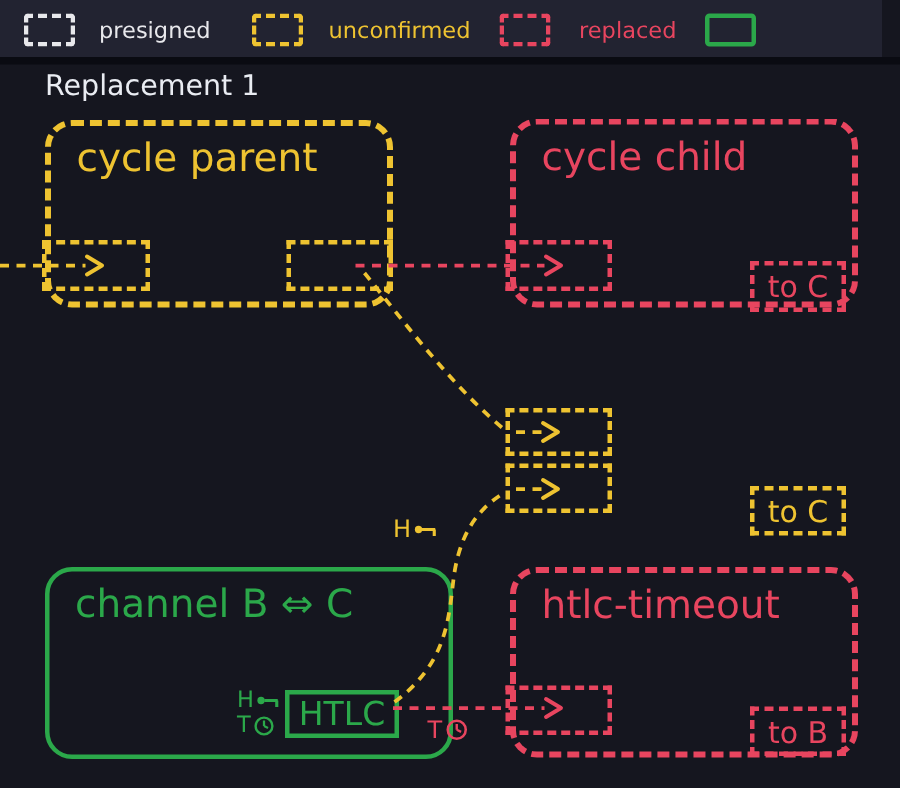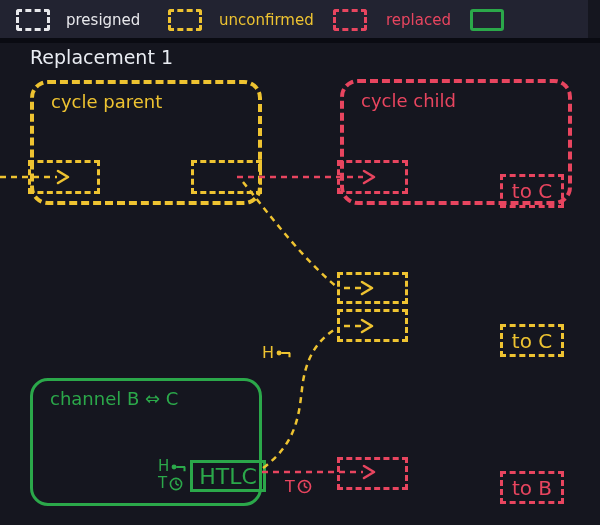--- a/index.html
+++ b/index.html
@@ -9,21 +9,21 @@
     font-family:"DejaVu Sans","Liberation Sans",sans-serif;
     overflow:hidden;
   }
   .stage{position:relative;width:600px;height:525px;}
   .legend-bar{position:absolute;left:0;top:0;width:588px;height:38px;background:var(--legend-background,#222331);}
   .separator{position:absolute;left:0;top:38px;width:600px;height:5px;background:var(--separator,#0a0b12);}
   .swatch{position:absolute;top:9px;width:34px;height:22px;border-radius:3px;box-sizing:border-box;}
   .legend-label{position:absolute;top:11px;font-size:15px;white-space:nowrap;}
   .diagram-title{position:absolute;left:30px;top:46px;font-size:19px;color:var(--title-text,#e9ecf2);}
   .bignode{position:absolute;box-sizing:border-box;border-radius:18px;}
-  .nlabel{position:absolute;left:17px;top:7px;font-size:18px;white-space:nowrap;}
+  .nlabel{position:absolute;left:17px;top:7px;font-size:26px;white-space:nowrap;}
   .smallbox{position:absolute;box-sizing:border-box;display:flex;align-items:center;justify-content:center;}
   .y-d{border:4px dashed var(--unconfirmed);}
   .r-d{border:4px dashed var(--replaced);}
   .y-d3{border:3px dashed var(--unconfirmed);}
   .r-d3{border:3px dashed var(--replaced);}
   .g-s{border:3.5px solid var(--confirmed);}
   .g-s3{border:3px solid var(--confirmed);}
   .c-y{color:var(--unconfirmed);}
   .c-r{color:var(--replaced);}
   .c-g{color:var(--confirmed);}
@@ -69,41 +69,44 @@
   <div class="smallbox r-d3 outtext c-r" style="left:500px;top:160px;width:64px;height:34px;">
     <span>to C</span>
   </div>
 
   <div class="smallbox y-d3" style="left:337px;top:272px;width:71px;height:32px;"></div>
   <div class="smallbox y-d3" style="left:337px;top:309px;width:71px;height:33px;"></div>
   <div class="smallbox y-d3 outtext c-y" style="left:500px;top:310px;width:64px;height:33px;">
     <span>to C</span>
   </div>
 
-  <div class="bignode g-s" style="left:30px;top:378px;width:232px;height:128px;">
+  <div class="bignode g-s" style="left:30px;top:378px;width:272px;height:128px;">
     <span class="nlabel c-g">channel B ⇔ C</span>
   </div>
   <div class="smallbox g-s3 htlc-text c-g" style="left:190px;top:460px;width:76px;height:32px;">
     <span>HTLC</span>
   </div>
   <div class="glyphrow c-g" style="left:158px;top:459px;">
     <span>H</span>
     <svg width="17" height="12" viewBox="0 0 18 12">
         <circle cx="3.2" cy="6" r="2.6" fill="currentColor"></circle>
         <path d="M5.5 6 H15 M14.3 6 V10.5" stroke="currentColor" stroke-width="2.2" fill="none"></path>
       </svg>
   </div>
   <div class="glyphrow c-g" style="left:158px;top:476px;">
     <span>T</span>
     <svg width="14" height="14" viewBox="0 0 14 14">
         <circle cx="7" cy="7" r="5.6" stroke="currentColor" stroke-width="1.6" fill="none"></circle>
         <path d="M7 7 V3.4 M7 7 L9.7 8.3" stroke="currentColor" stroke-width="1.5" fill="none"></path>
       </svg>
   </div>
 
+  <div class="bignode r-d" style="left:340px;top:378px;width:232px;height:127px;">
+    <span class="nlabel c-r">htlc-timeout</span>
+  </div>
   <div class="smallbox r-d3" style="left:337px;top:457px;width:71px;height:33px;"></div>
   <div class="smallbox r-d3 outtext c-r" style="left:500px;top:457px;width:64px;height:33px;">
     <span>to B</span>
   </div>
 
   <div class="glyphrow c-y" style="left:262px;top:345px;font-size:16px;">
     <span>H</span>
     <svg width="17" height="12" viewBox="0 0 18 12">
         <circle cx="3.2" cy="6" r="2.6" fill="currentColor"></circle>
         <path d="M5.5 6 H15 M14.3 6 V10.5" stroke="currentColor" stroke-width="2.2" fill="none"></path>

